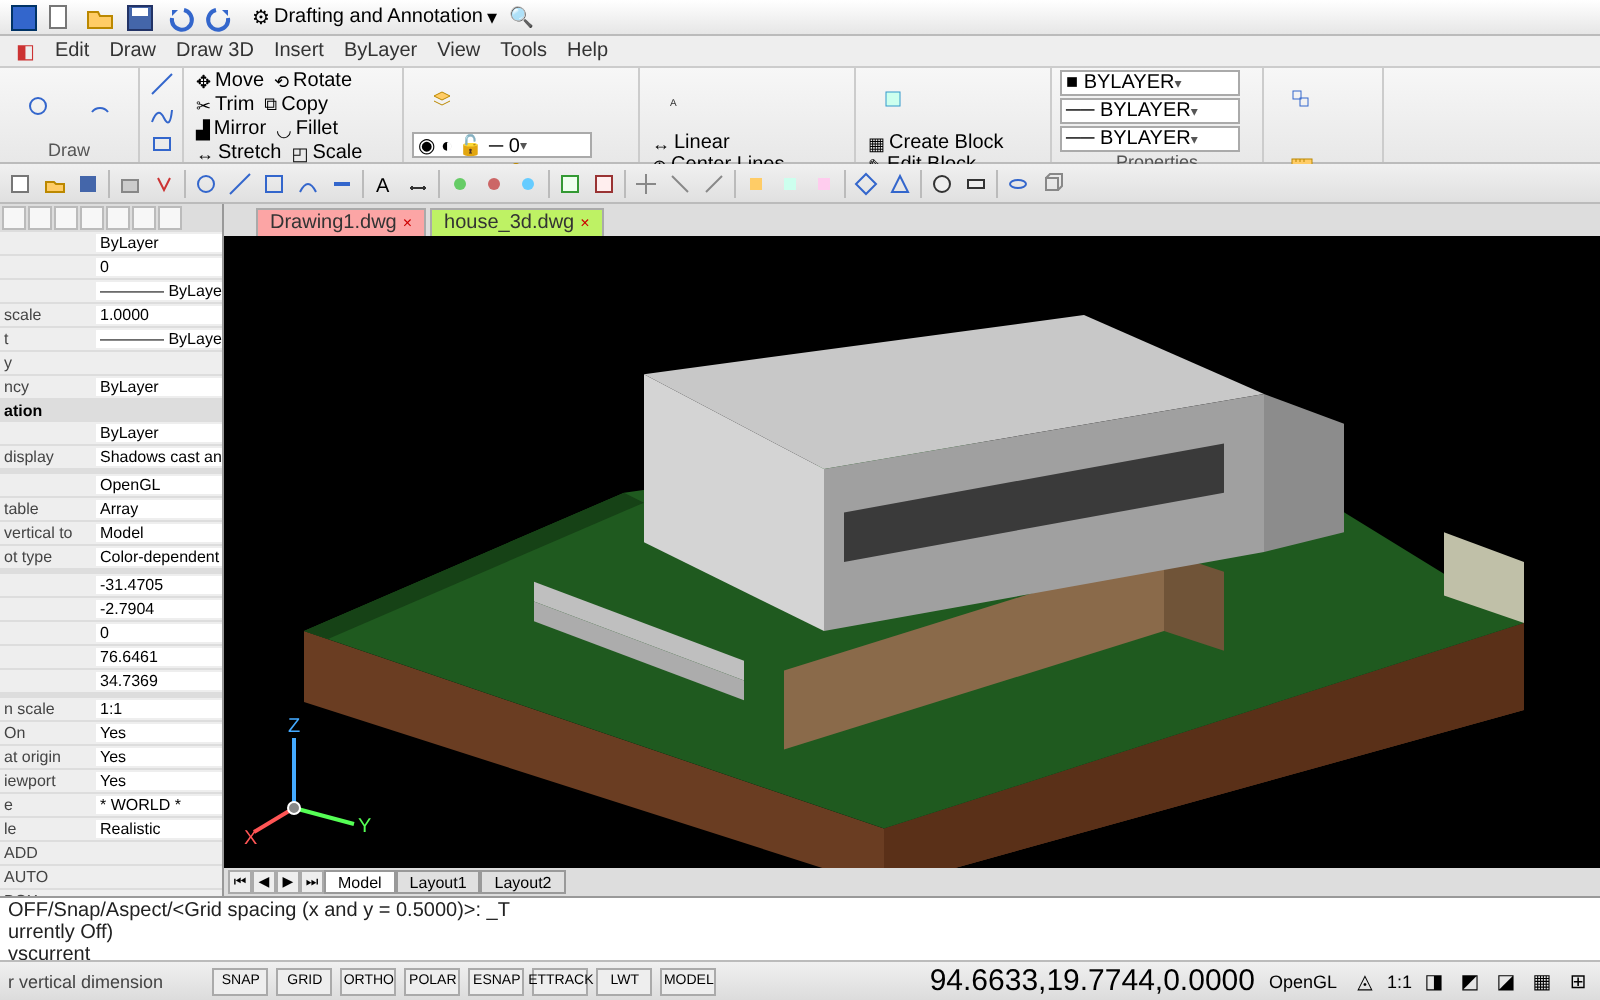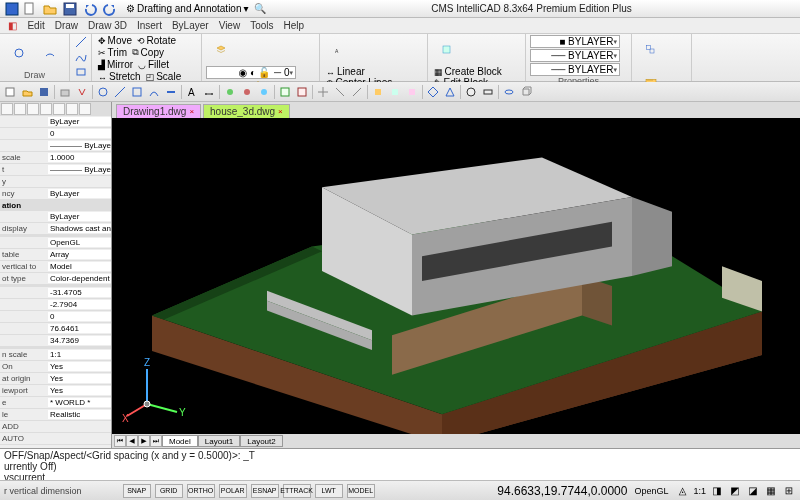--- a/index.html
+++ b/index.html
@@ -13,49 +13,49 @@
 .menubar { height: 16px; background: #eee; display: flex; align-items: center; gap: 10px; padding: 0 8px; border-bottom: 1px solid #ccc; }
 .menubar span { font-size: 10px; color: #333; cursor: pointer; }
 .ribbon { height: 48px; background: linear-gradient(#f7f7f7,#e8e8e8); border-bottom: 1px solid #bbb; display: flex; align-items: stretch; }
 .rgroup { border-right: 1px solid #ccc; padding: 1px 4px; display: flex; flex-direction: column; justify-content: space-between; }
 .rgroup .body { flex: 1; display: flex; align-items: center; gap: 1px; flex-wrap: wrap; }
 .rgroup .label { font-size: 9px; text-align: center; color: #555; }
 .rbtn { min-width: 14px; height: 14px; display: inline-flex; align-items: center; justify-content: center; border: 1px solid transparent; background: transparent; }
 .rbtn svg { width: 12px; height: 12px; }
 .rbtn.big { width: 30px; height: 30px; flex-direction: column; }
 .rtext { display: inline-flex; align-items: center; gap: 2px; font-size: 9px; padding: 0 2px; }
-.combo { width: 90px; height: 13px; background: #fff; border: 1px solid #aaa; display: flex; align-items: center; padding: 0 2px; font-size: 9px; justify-content: flex-end; }
+.combo { width: 90px; height: 13px; background: #fff; border: 1px solid #aaa; display: flex; align-items: center; padding: 0 2px; font-size: 9px; justify-content: flex-start; }
 .combo .arr { font-size: 7px; color: #555; }
 .toolbar { height: 20px; background: linear-gradient(#f0f0f0,#e0e0e0); border-bottom: 1px solid #bbb; display: flex; align-items: center; gap: 1px; padding: 0 2px; overflow: hidden; }
 .tbtn { width: 16px; height: 16px; border: 1px solid transparent; display: inline-flex; align-items: center; justify-content: center; }
 .tbtn svg { width: 12px; height: 12px; }
 .tsep { width: 1px; height: 14px; background: #bbb; margin: 0 1px; }
 .main { flex: 1; display: flex; min-height: 0; }
 .propgrid { width: 112px; background: #eee; border-right: 1px solid #999; overflow: hidden; display: flex; flex-direction: column; }
 .propgrid .toolbar-mini { height: 14px; background: #ddd; display: flex; gap: 1px; padding: 1px; }
 .propgrid .toolbar-mini .b { width: 12px; height: 12px; background: #f7f7f7; border: 1px solid #bbb; }
 .proprow { display: flex; border-bottom: 1px solid #ddd; height: 12px; align-items: center; }
 .proprow .k { width: 48px; font-size: 8px; padding-left: 2px; color: #444; overflow: hidden; white-space: nowrap; }
 .proprow .v { flex: 1; font-size: 8px; background: #fff; padding-left: 2px; overflow: hidden; white-space: nowrap; }
 .propsection { background: #ddd; font-size: 8px; font-weight: bold; padding: 1px 2px; }
 .viewarea { flex: 1; display: flex; flex-direction: column; background: #888; min-width: 0; }
 .doctabs { height: 16px; background: #ddd; display: flex; align-items: flex-end; gap: 2px; padding: 0 4px; }
 .doctab { background: #bef264; border: 1px solid #aaa; border-bottom: none; padding: 0 6px; font-size: 9px; color: #333; height: 14px; display: flex; align-items: center; gap: 3px; }
-.doctab.inactive { background: #f0abfc; }
+.doctab.inactive { background: #fca5a5; margin-left: 12px; }
 .doctab .x { color: #c00; font-size: 8px; }
 .canvas { flex: 1; background: #000; position: relative; overflow: hidden; }
 .axis { position: absolute; left: 10px; bottom: 10px; width: 70px; height: 70px; }
 .layouttabs { height: 14px; background: #ddd; display: flex; align-items: center; gap: 0; padding: 0 2px; }
 .layouttabs .nav { width: 12px; height: 12px; background: #eee; border: 1px solid #aaa; display: inline-flex; align-items: center; justify-content: center; font-size: 7px; }
 .ltab { background: #fff; border: 1px solid #999; padding: 0 6px; font-size: 8px; height: 12px; display: flex; align-items: center; }
 .ltab.inactive { background: #e0e0e0; }
 .cmdline { height: 32px; background: #fff; border-top: 1px solid #999; font-family: Consolas, monospace; font-size: 9px; padding: 1px 4px; white-space: pre-wrap; overflow: hidden; color: #222; }
 .statusbar { height: 20px; background: linear-gradient(#f0f0f0,#dcdcdc); border-top: 1px solid #bbb; display: flex; align-items: center; padding: 0 4px; gap: 4px; }
 .statusbar .left { flex: 1; font-size: 9px; color: #444; }
-.statusbar .coord { font-size: 12px; }
+.statusbar .coord { font-size: 15px; }
 .statusbar .sbtn { width: 28px; height: 14px; border: 1px solid #aaa; background: #eee; font-size: 7px; display: inline-flex; align-items: center; justify-content: center; }
 .sbicon { width: 14px; height: 14px; border: 1px solid transparent; display: inline-flex; align-items: center; justify-content: center; }
 </style>
 </head>
 <body>
 
 <div class="titlebar">
   <span class="icon">
     <svg viewBox="0 0 16 16">
         <rect x="2" y="2" width="12" height="12" fill="#36c" stroke="#036"></rect>
@@ -90,21 +90,20 @@
           <path d="M12 4 l-3 0 l3 3 z" fill="#36c"></path>
         </svg>
       </span>
   </div>
   <div class="prof">
     <span>⚙</span>
     <span>Drafting and Annotation</span>
     <span>▾</span>
   </div>
   <span style="margin-left:6px">🔍</span>
-  <div class="center">CMS IntelliCAD 8.3x64 Premium Edition Plus</div>
 </div>
 
 <div class="menubar">
   <span style="color:#c33">◧</span>
   <span>Edit</span>
   <span>Draw</span>
   <span>Draw 3D</span>
   <span>Insert</span>
   <span>ByLayer</span>
   <span>View</span>

